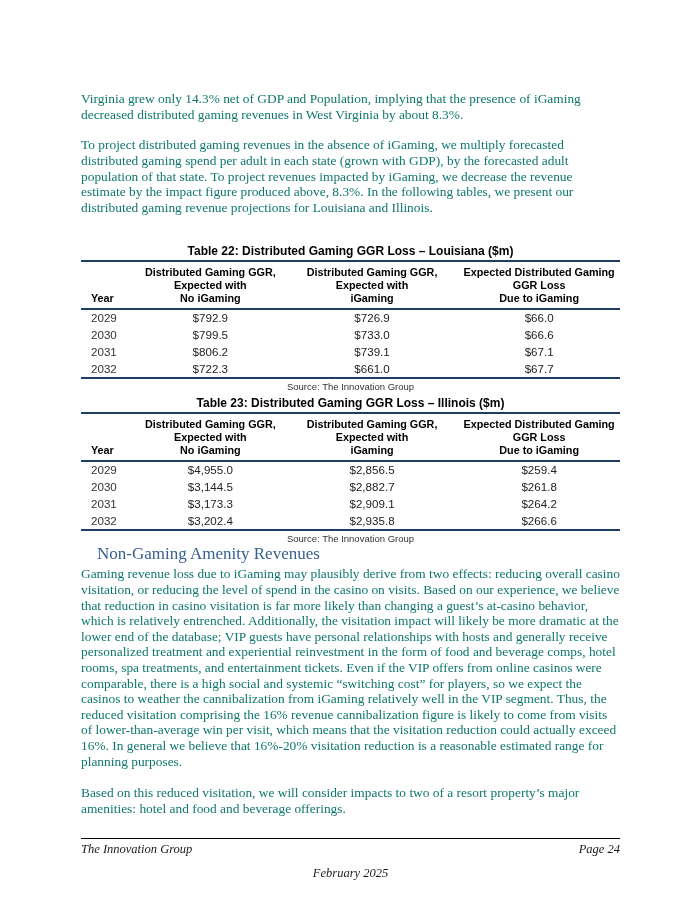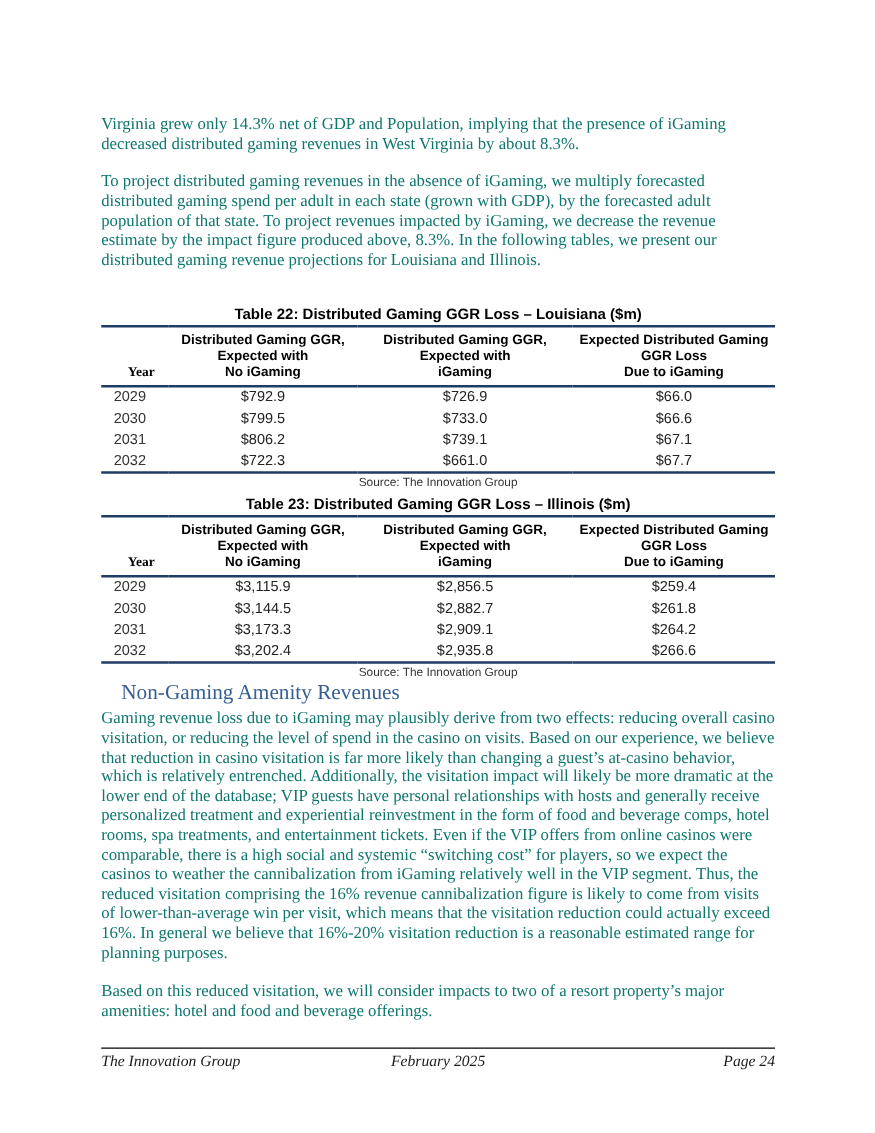--- a/index.html
+++ b/index.html
@@ -22,41 +22,41 @@
   table.gtable {
     width:100%; border-collapse:collapse; table-layout:fixed;
     border-top:2.5px solid #1F3C64; border-bottom:2.5px solid #1F3C64;
   }
   col.c1 { width:10%; } col.c2 { width:28%; } col.c3 { width:32%; } col.c4 { width:30%; }
   .gtable thead th {
     border-bottom:2.5px solid #1F3C64;
     font-size:10.8px; line-height:13.2px; font-weight:bold; color:#000;
     vertical-align:bottom; padding:4px 0 2px; white-space:pre-line; text-align:center;
   }
-  .gtable th.col-year { text-align:center; padding-left:10px;font-family:Liberation Serif, serif; }
+  .gtable th.col-year { text-align:left; padding-left:10px; }
   .gtable td {
     font-size:11.6px; line-height:12px; padding:2.6px 0 2.2px;
     text-align:center; color:#222; font-weight:normal;
   }
   .gtable td.col-year { text-align:left; padding-left:10px; color:#333; }
   .table-source { font-size:9.5px; line-height:11px; text-align:center; color:#333; margin-top:2px; }
 
   
   #section-heading {
     top:527px; font-size:17px; line-height:21px; color:#365F91;
     font-family:"Liberation Serif", serif; font-weight:normal;
   }
 
   
   #footer {
     top:838px; border-top:1.2px solid #000; padding-top:3px;
     display:flex; justify-content:space-between; align-items:baseline;
     font-style:italic; font-size:12.5px; color:#1a1a1a;
   }
-  #footer .f-center { position:absolute; left:0; right:0; text-align:center; }
+  #footer .f-center { position:absolute; left:0; right:0; text-align:center;margin-top:24px; }
   #footer .f-left, #footer .f-right { position:relative; z-index:1; background:transparent; }
 </style>
 </head>
 <body>
 
 <p class="block body-text" id="p1">Virginia grew only 14.3% net of GDP and Population, implying that the presence of iGaming decreased distributed gaming revenues in West Virginia by about 8.3%.</p>
 
 <p class="block body-text" id="p2">To project distributed gaming revenues in the absence of iGaming, we multiply forecasted distributed gaming spend per adult in each state (grown with GDP), by the forecasted adult population of that state. To project revenues impacted by iGaming, we decrease the revenue estimate by the impact figure produced above, 8.3%. In the following tables, we present our distributed gaming revenue projections for Louisiana and Illinois.</p>
 
 <div class="block table-block" id="table22-block">
@@ -131,21 +131,21 @@
 Expected with
 iGaming</th>
         <th>Expected Distributed Gaming
 GGR Loss
 Due to iGaming</th>
       </tr>
     </thead>
     <tbody>
       <tr>
         <td class="col-year">2029</td>
-        <td>$3,115.9</td>
+        <td>$4,955.0</td>
         <td>$2,856.5</td>
         <td>$259.4</td>
       </tr>
       <tr>
         <td class="col-year">2030</td>
         <td>$3,144.5</td>
         <td>$2,882.7</td>
         <td>$261.8</td>
       </tr>
       <tr>

